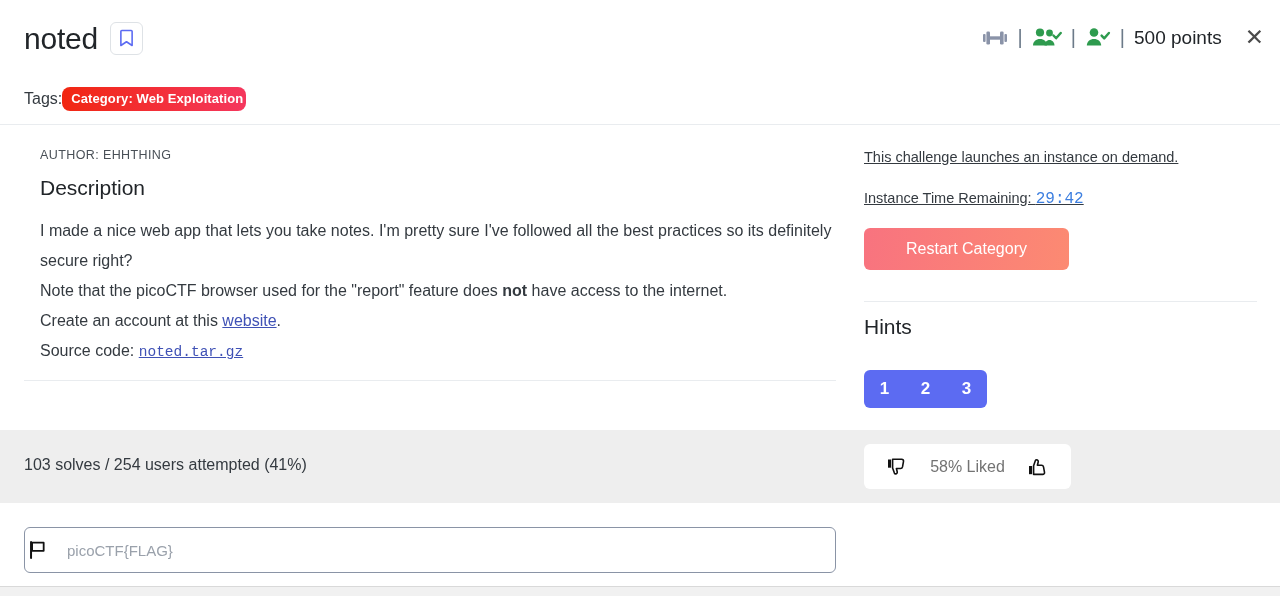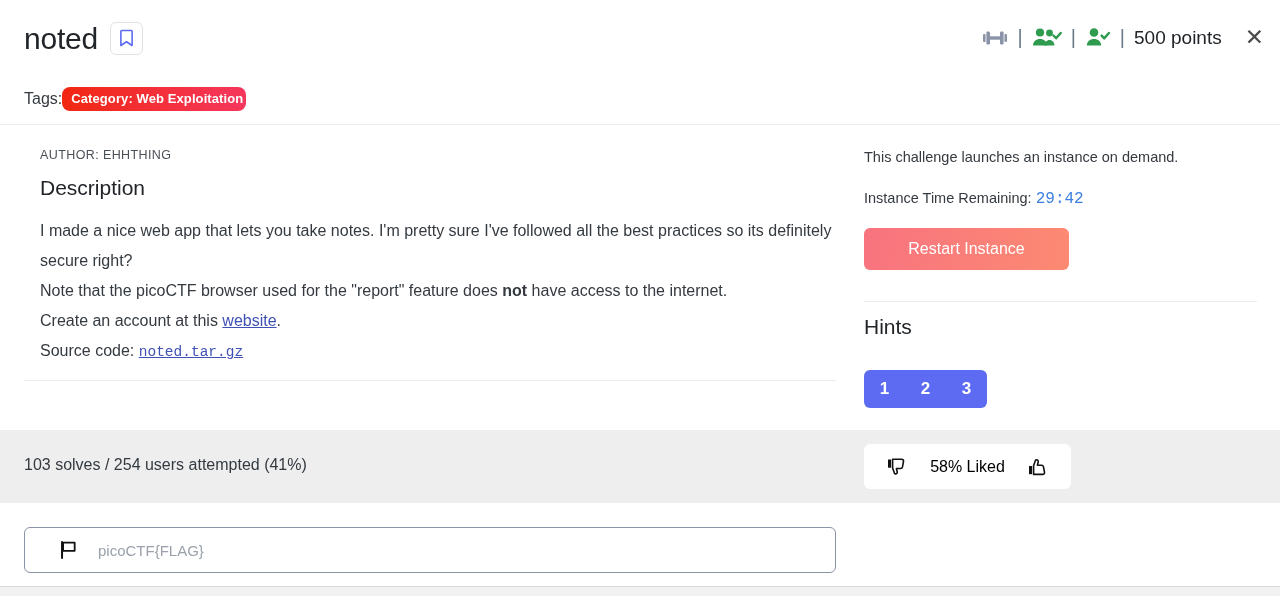--- a/index.html
+++ b/index.html
@@ -71,21 +71,21 @@
   a.inline-link { color:#3f51b5; text-decoration:underline; }
   a.mono-link {
     color:#3f51b5; text-decoration:underline;
     font-family:"Liberation Mono", monospace; font-size:14.5px;
   }
   .hr-left {
     position:absolute; left:24px; top:255px; width:812px; height:1px; background:#e9ecef;
   }
 
   .right-col { position:absolute; left:864px; top:0; width:393px; }
-  .rc-line { font-size:14.5px; color:#343a40; margin:24px 0 0 0; line-height:1.2; }
+  .rc-line { font-size:14.5px; color:#343a40; margin:24px 0 0 0; line-height:1.2;text-decoration:underline; }
   .rc-line.second { margin-top:17px; }
   .rc-line.third { }
   .mono-status {
     font-family:"Liberation Mono", monospace; font-size:14.5px; color:#6674d6;
   }
   .mono-time {
     font-family:"Liberation Mono", monospace; font-size:16px; color:#3d7fe0;
   }
   .restart-btn {
     display:block; margin-top:18px; width:205px; height:42px;
@@ -117,28 +117,28 @@
   }
   .solves-text {
     position:absolute; left:24px; top:26px; font-size:16px; color:#343a40;
   }
   .liked-box {
     position:absolute; left:864px; top:14px; width:207px; height:45px;
     background:#ffffff; border-radius:6px;
     display:flex; align-items:center; justify-content:space-between;
     padding:0 22px;
   }
-  .liked-text { font-size:16px; color:#000000; }
+  .liked-text { font-size:16px; color:#737373; }
 
   
   .submit-row { position:absolute; left:0; top:503px; width:1280px; height:85px; background:#fff; }
   .flag-input-wrap {
     position:absolute; left:24px; top:24px; width:812px; height:46px;
     border:1px solid #8a94a6; border-radius:6px; background:#fff;
-    display:flex; align-items:center; padding:0 34px; gap:18px;
+    display:flex; align-items:center; padding:0 3px; gap:18px;
   }
   .flag-input {
     border:none; outline:none; flex:1; height:100%;
     font-size:15px; font-family:"Liberation Sans", sans-serif; color:#343a40;
     background:transparent;
   }
   .flag-input::placeholder { color:#9aa1ab; }
 
   
   .hscroll-track {
@@ -217,21 +217,21 @@
         <p><span>Note that the picoCTF browser used for the "report" feature does </span><b>not</b><span> have access to the internet.</span></p>
         <p><span>Create an account at this </span><a class="inline-link" href="#">website</a><span>.</span></p>
         <p><span>Source code: </span><a class="mono-link" href="#">noted.tar.gz</a></p>
       </div>
     </div>
     <div class="hr-left"></div>
 
     <div class="right-col">
       <div class="rc-line">This challenge launches an instance on demand.</div>
       <div class="rc-line third"><span>Instance Time Remaining: </span><span class="mono-time">29:42</span></div>
-      <button class="restart-btn">Restart Instance</button>
+      <button class="restart-btn">Restart Category</button>
     </div>
     <div class="hr-right"></div>
 
     <div class="hints-h">Hints</div>
     <div class="hints-group">
       <button class="hint-btn">1</button>
       <button class="hint-btn">2</button>
       <button class="hint-btn">3</button>
     </div>
   </div>

